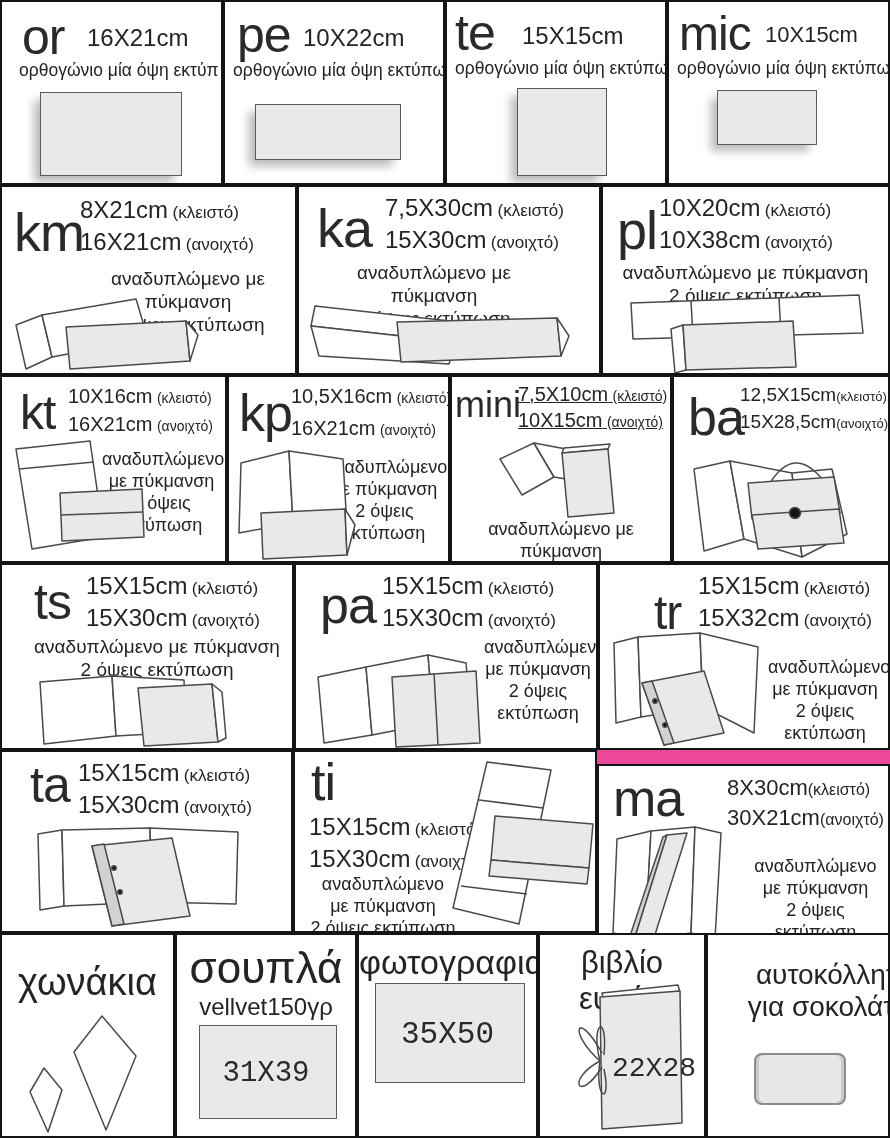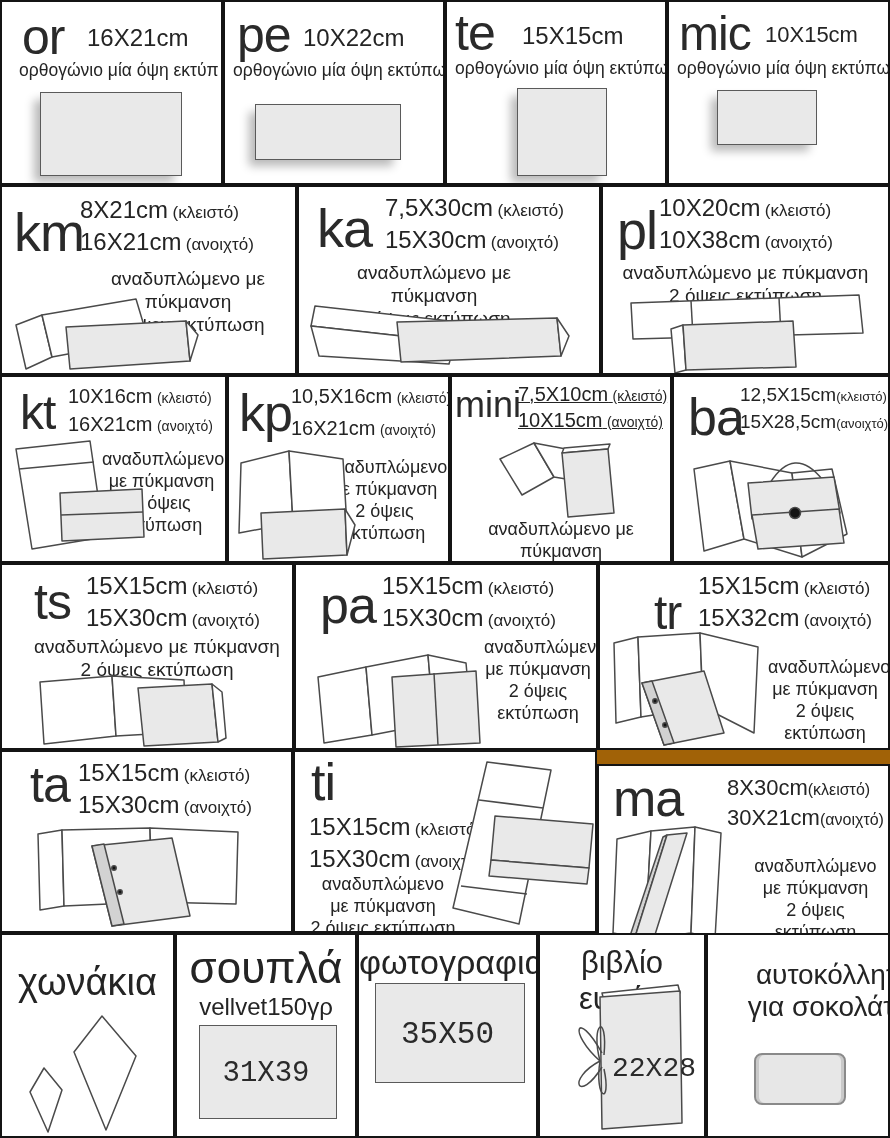--- a/index.html
+++ b/index.html
@@ -1,16 +1,16 @@
 <!DOCTYPE html>
 <html><head>
 <meta charset="utf-8">
 <style>
   html,body{margin:0;padding:0;background:#fff;}
-  #board{position:relative;width:890px;height:1138px;background:#a16207;font-family:"Liberation Sans",sans-serif;color:#242424;}
+  #board{position:relative;width:890px;height:1138px;background:#ec4899;font-family:"Liberation Sans",sans-serif;color:#242424;}
   .cell{position:absolute;background:#fff;border:2px solid #141414;box-sizing:border-box;overflow:hidden;}
   .code{position:absolute;font-size:50px;line-height:1;color:#2a2a2a;letter-spacing:-1px;}
   .dims{position:absolute;}
   .dim-line{white-space:nowrap;margin-bottom:6px;line-height:1.1;}
   .size{font-size:24px;}
   .tag{font-size:17px;}
   .cell-s .size{font-size:20px;}
   .cell-s .tag{font-size:14px;}
   .desc{position:absolute;font-size:17.5px;white-space:nowrap;}
   .note{position:absolute;font-size:19px;line-height:1.22;text-align:center;}

